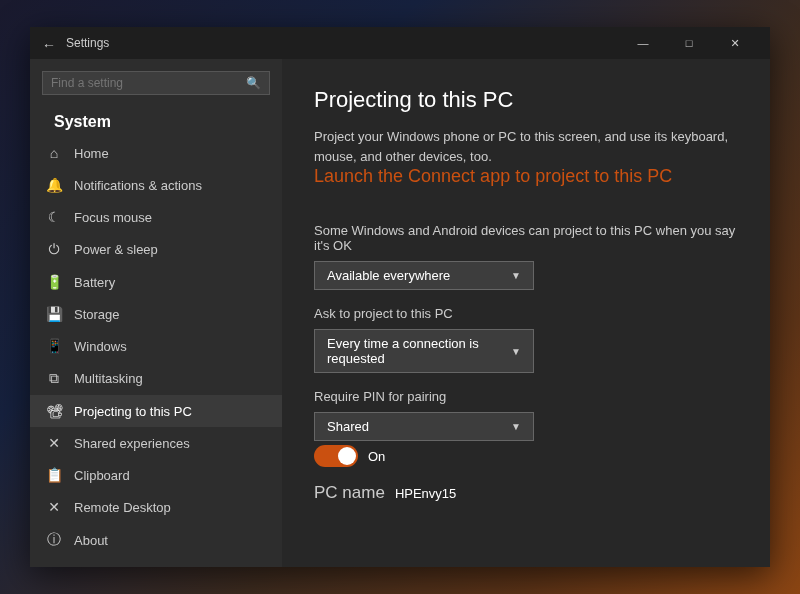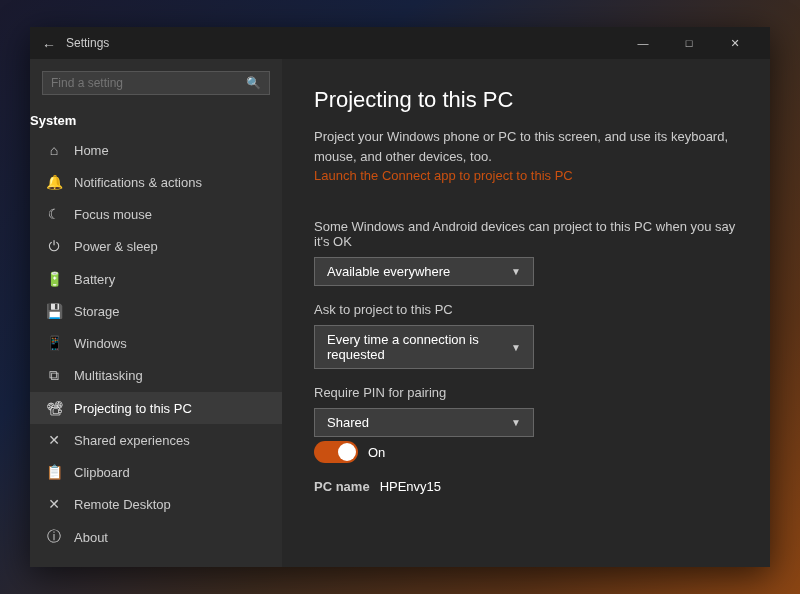--- a/index.html
+++ b/index.html
@@ -83,22 +83,22 @@
     .search-input {
       flex: 1;
       background: transparent;
       border: none;
       color: #f97316;
       font-size: 12px;
       outline: none;
     }
     .search-icon { color: #888; font-size: 12px; }
     .sidebar-section-label {
-      padding: 6px 0;
-      font-size: 13px;
+      padding: 6px 24px;
+      font-size: 16px;
       font-weight: 600;
       color: #fff;
     }
     .sidebar-item {
       display: flex;
       align-items: center;
       padding: 8px 16px;
       cursor: pointer;
       color: #ccc;
       font-size: 13px;
@@ -126,21 +126,21 @@
     }
     .page-desc {
       font-size: 13px;
       color: #ccc;
       line-height: 1.5;
       margin-bottom: 0;
       max-width: 440px;
     }
     .link-orange {
       color: #ca5010;
-      font-size: 13px;
+      font-size: 18px;
       cursor: pointer;
       text-decoration: none;
       display: inline-block;
       margin-bottom: 20px;
     }
     .section-label {
       font-size: 13px;
       color: #ccc;
       margin-bottom: 8px;
       margin-top: 16px;
@@ -195,23 +195,22 @@
       color: #fff;
       text-align: center;
     }
     .pc-name-row {
       display: flex;
       gap: 10px;
       align-items: center;
       margin-bottom: 4px;
     }
     .pc-name-label {
-      font-size: 13px;
-      color: #ccc;
-      font-weight: bold;
+      font-size: 17px;
+      color: #ccc;
     }
     .pc-name-value {
       font-size: 13px;
       color: #fff;
     }
   </style>
 </head>
 <body>
 
 <div class="desktop-bg"></div>

